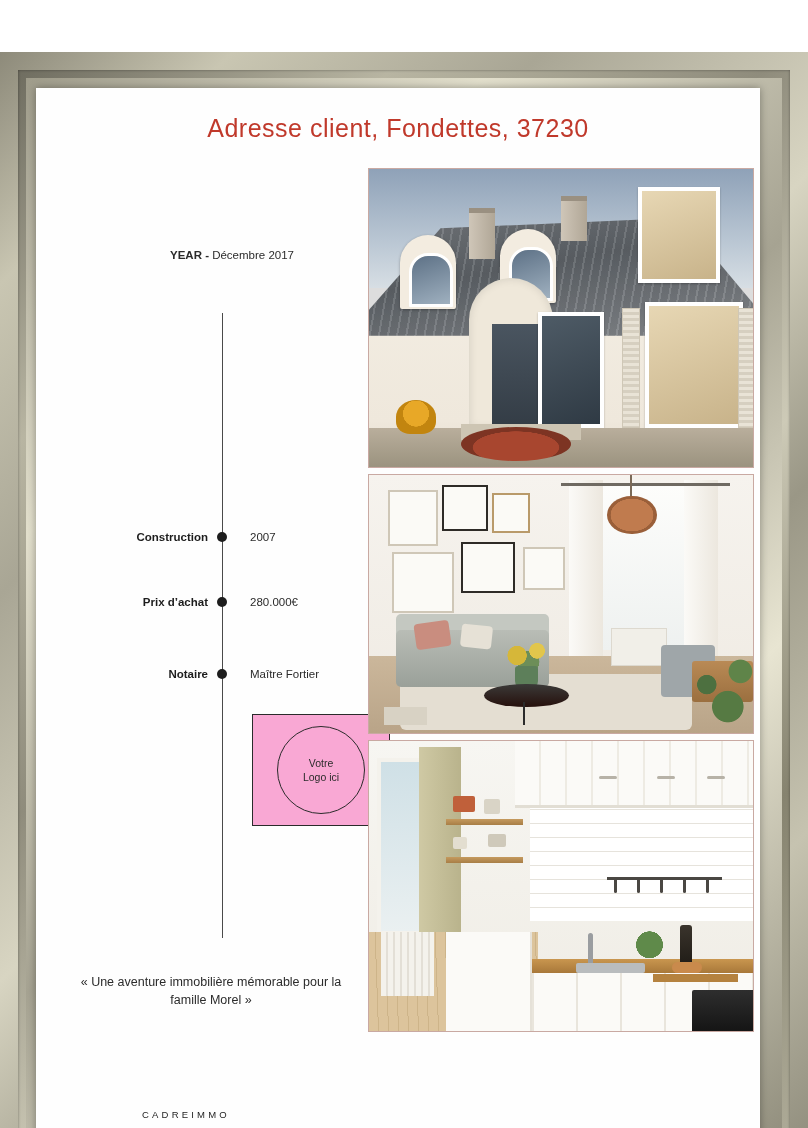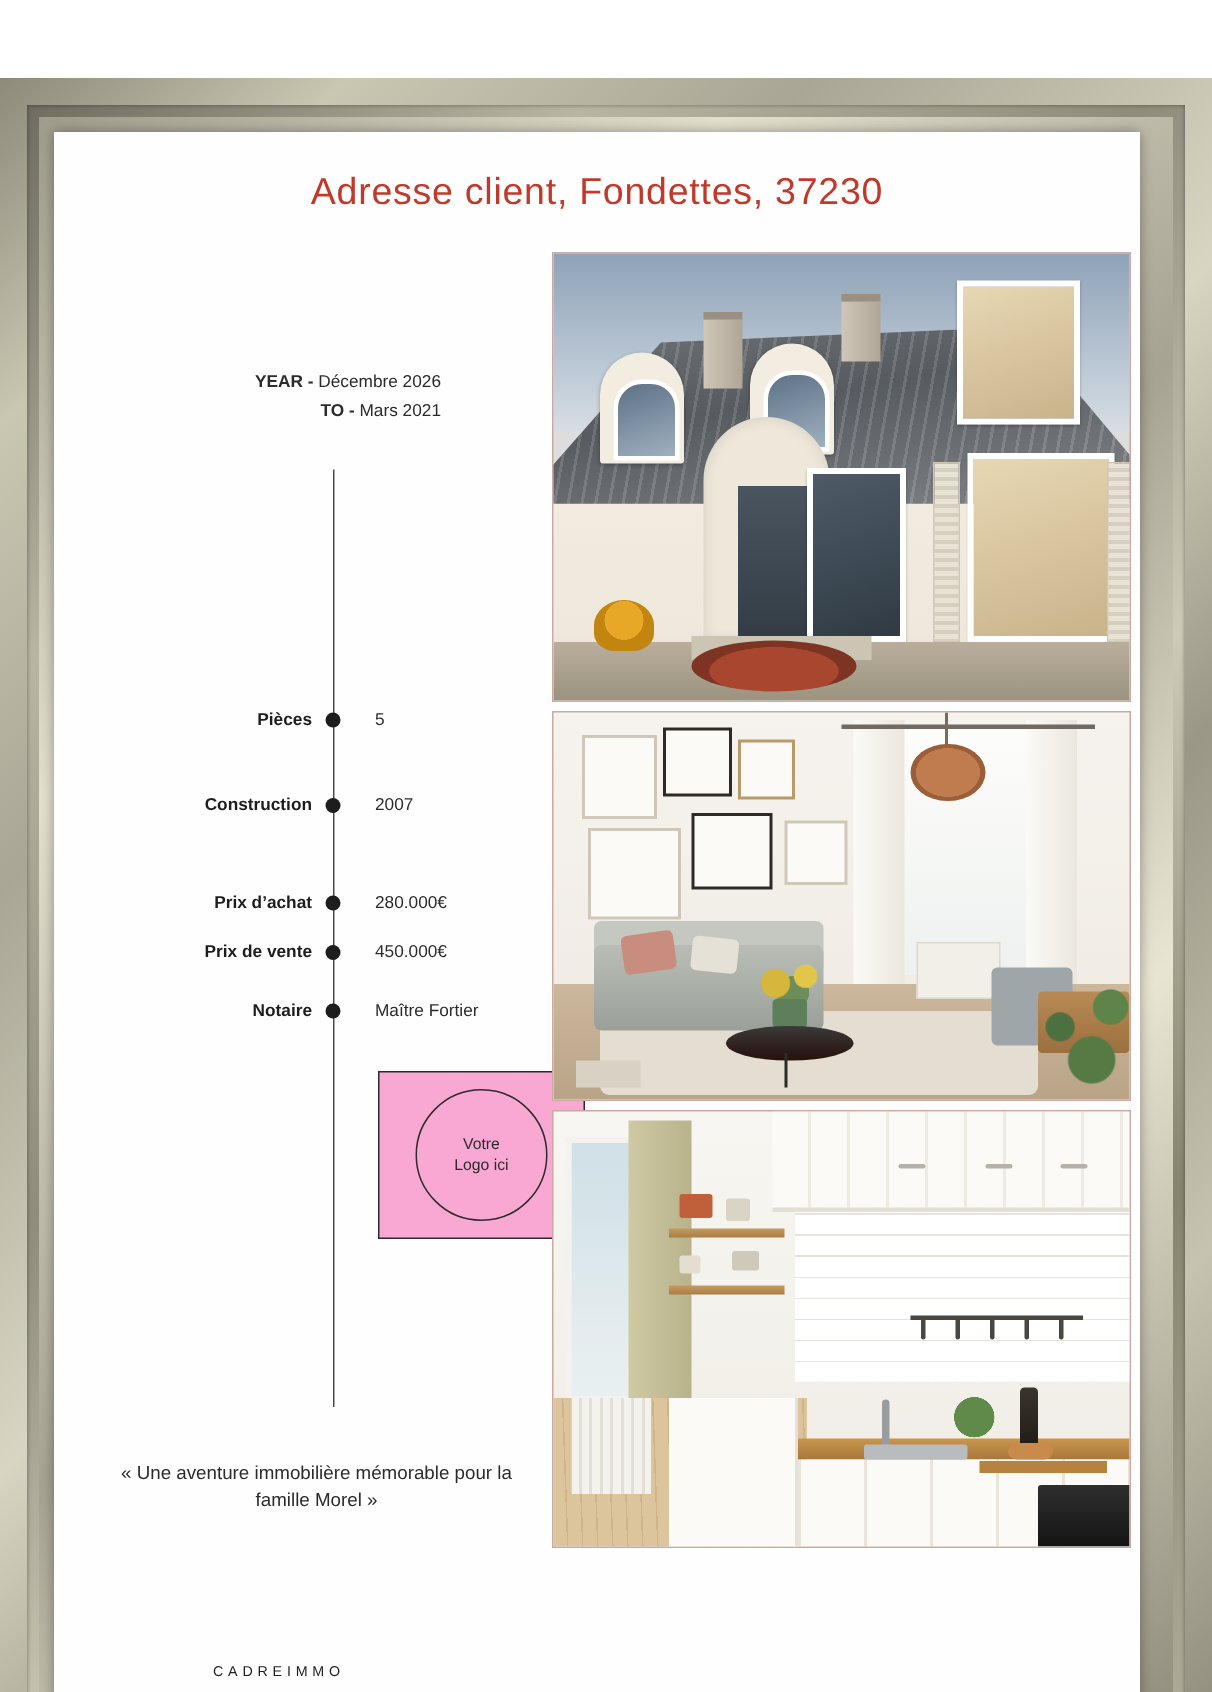--- a/index.html
+++ b/index.html
@@ -342,55 +342,41 @@
 
   <div class="page">
 
     <div class="title">Adresse client, Fondettes, 37230</div>
 
     <div class="left-col">
 
       <div class="year-block">
         <div>
           <span class="k">YEAR -</span>
-          <span class="v">Décembre 2026</span>
+          <span class="v">Décembre 2017</span>
         </div>
-        <div>
-          <span class="k">TO -</span>
-          <span class="v">Mars 2021</span>
-        </div>
       </div>
 
       <div class="axis"></div>
 
 
 
-      <div class="row" style="top:264px">
-        <div class="label">Pièces</div>
-        <div class="dot"></div>
-        <div class="value">5</div>
-      </div>
 
       <div class="row" style="top:321px">
         <div class="label">Construction</div>
         <div class="dot"></div>
         <div class="value">2007</div>
       </div>
 
       <div class="row" style="top:386px">
         <div class="label">Prix d’achat</div>
         <div class="dot"></div>
         <div class="value">280.000€</div>
       </div>
 
-      <div class="row" style="top:419px">
-        <div class="label">Prix de vente</div>
-        <div class="dot"></div>
-        <div class="value">450.000€</div>
-      </div>
 
       <div class="row" style="top:458px">
         <div class="label">Notaire</div>
         <div class="dot"></div>
         <div class="value">Maître Fortier</div>
       </div>
 
 
       <div class="logo-box">
         <div class="logo-circle">

